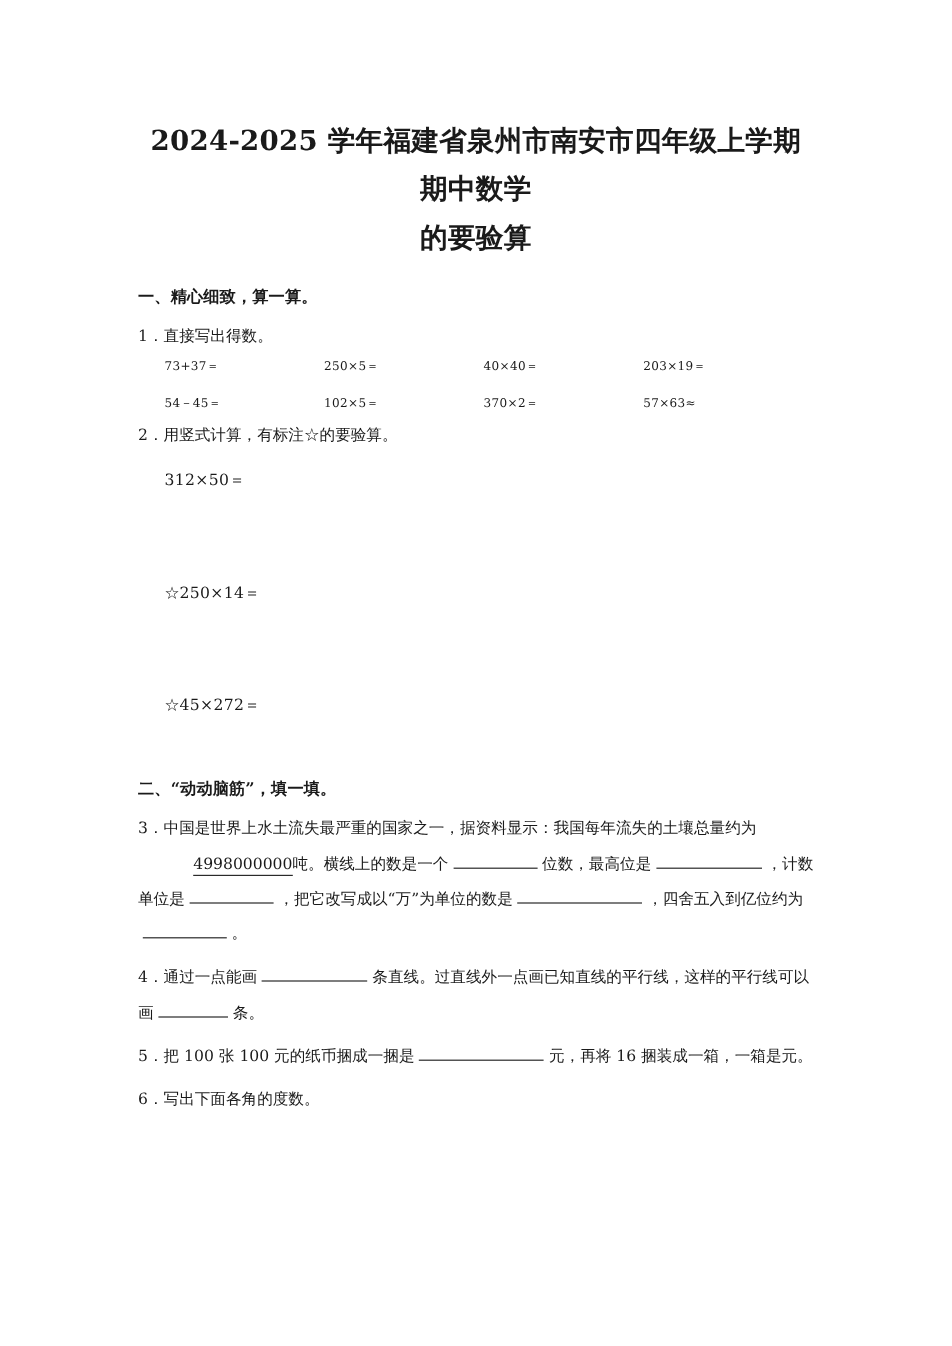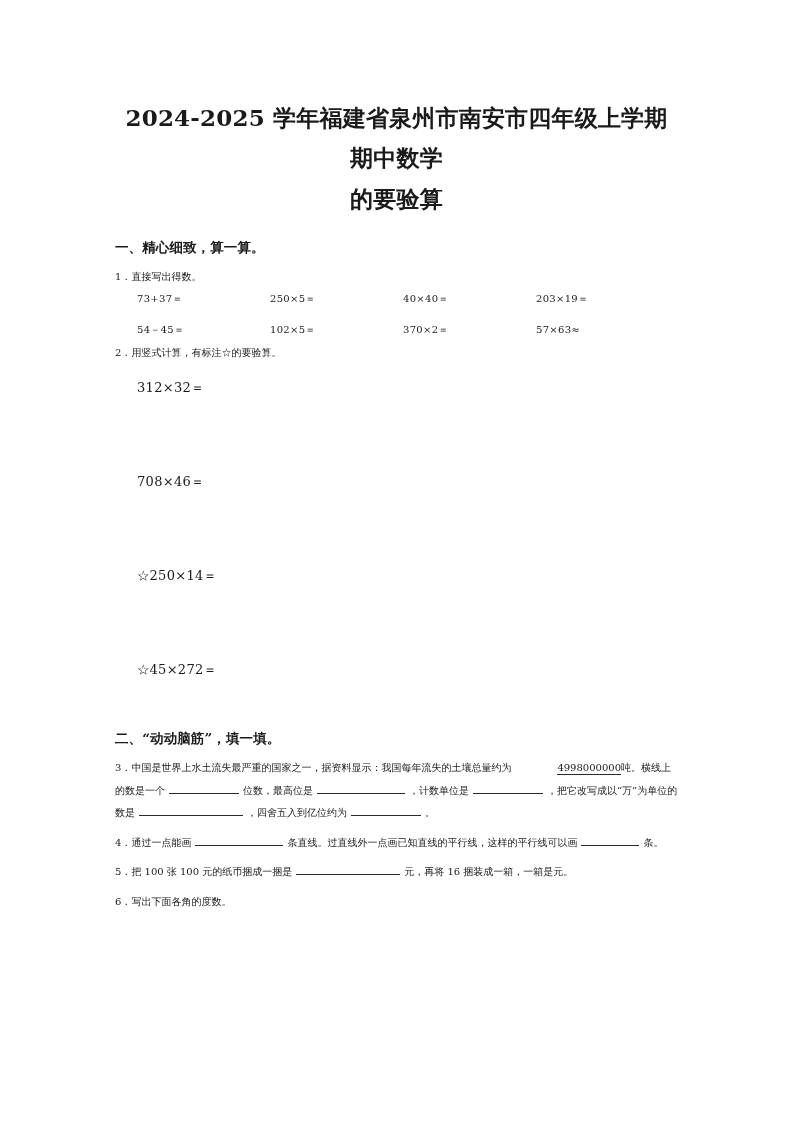--- a/index.html
+++ b/index.html
@@ -45,21 +45,21 @@
     padding-top: 20px;
     padding-bottom: 2px;
     letter-spacing: 0.1px;
   }
   .section-heading.sec2 {
     padding-top: 54px;
   }
 
   
   .problem {
-    font-size: 10px;
+    font-size: 13px;
     line-height: 2.25;
     margin: 0;
     padding-top: 7px;
   }
   .problem .num {
     display: inline-block;
   }
 
   
   .calc-grid {
@@ -148,22 +148,21 @@
       <span class="calc-cell">102×5＝</span>
       <span class="calc-cell">370×2＝</span>
       <span class="calc-cell">57×63≈</span>
     </div>
   </div>
 
   <div class="problem">
     <span class="num">2．</span><span>用竖式计算，有标注☆的要验算。</span>
   </div>
   <div class="vcalc-list">
-    <div class="vcalc-item"><span class="star"></span><span>312×32＝</span></div>
-    <div class="vcalc-item"><span class="star"></span><span>708×46＝</span></div>
+    <div class="vcalc-item"><span class="star"></span><span>312×50＝</span></div>
     <div class="vcalc-item"><span class="star">☆</span><span>250×14＝</span></div>
     <div class="vcalc-item"><span class="star">☆</span><span>45×272＝</span></div>
   </div>
 
   <div class="section-heading sec2">二、“动动脑筋”，填一填。</div>
 
   <div class="problem">
     <span class="num">3．</span><span>中国是世界上水土流失最严重的国家之一，据资料显示：我国每年流失的土壤总量约为</span><span class="uline">4998000000</span><span>吨。横线上的数是一个</span><span class="blank w-md"></span><span>位数，最高位是</span><span class="blank w-lg"></span><span>，计数单位是</span><span class="blank w-md"></span><span>，把它改写成以“万”为单位的数是</span><span class="blank w-xl"></span><span>，四舍五入到亿位约为</span><span class="blank w-md"></span><span>。</span>
   </div>
 

